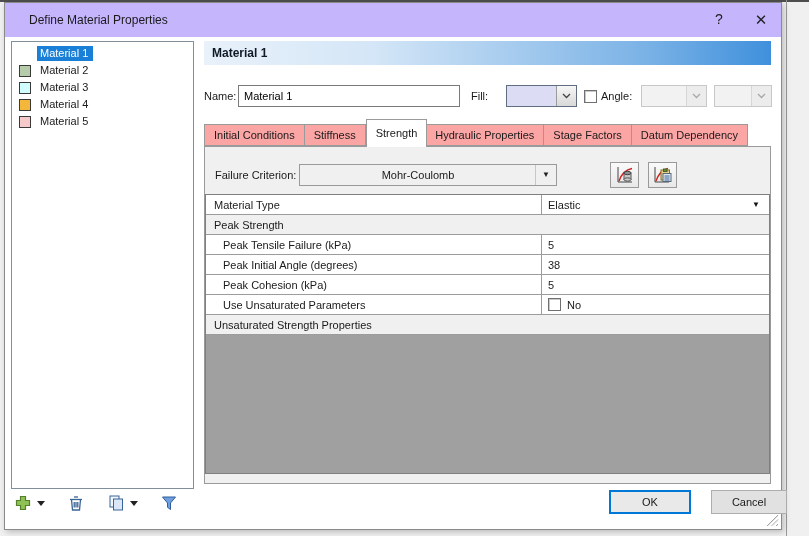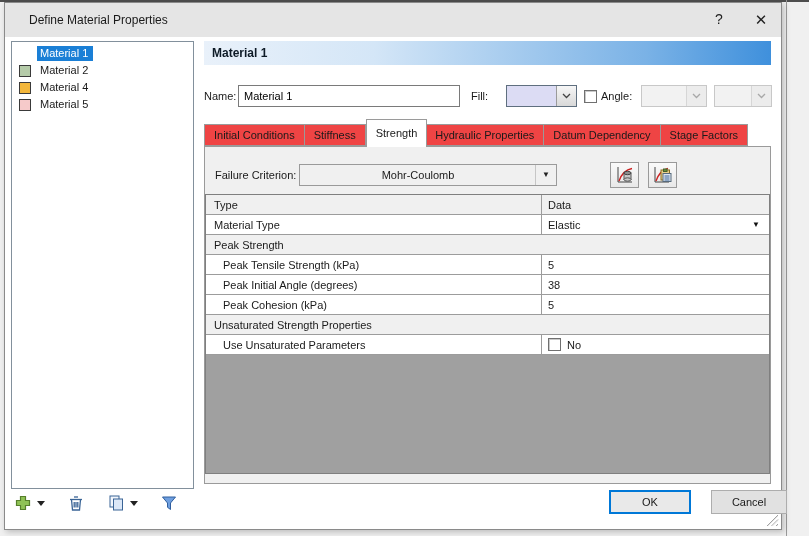--- a/index.html
+++ b/index.html
@@ -6,21 +6,21 @@
   body { background:#d8d8d8; font-family:"Liberation Sans", sans-serif; }
   .screen { position:relative; width:809px; height:536px; background:#f0f0f0;
             font-size:11px; color:#1a1a1a; overflow:hidden; }
   .top-edge { position:absolute; left:0; top:0; width:809px; height:2px; background:#4e4e4e; }
   .right-edge { position:absolute; left:786px; top:0; width:1px; height:536px; background:#9a9a9a; }
 
   .dialog { position:absolute; left:4px; top:2px; width:778px; height:528px;
             background:#ffffff; border:1px solid #8a8a8a; box-shadow:2px 2px 6px rgba(0,0,0,.22); }
 
   
-  .titlebar { position:absolute; left:0; top:0; width:100%; height:34px; background:#e5e5e5; }
+  .titlebar { position:absolute; left:0; top:0; width:100%; height:34px; background:#c4b5fd; }
   .title { position:absolute; left:24px; top:0; line-height:34px; font-size:12px; }
   .win-btn { position:absolute; top:0; width:36px; height:33px; text-align:center; line-height:33px;
              font-size:14px; color:#222; cursor:default; }
   .help-btn { left:696px; }
   .close-btn { left:738px; font-size:15px; }
 
   
   .listbox { position:absolute; left:6px; top:38px; width:183px; height:448px;
              border:1px solid #82909c; background:#fff; padding-top:3px; overflow:hidden; }
   .mat-item { display:flex; align-items:center; height:17px; padding-left:7px; }
@@ -56,21 +56,21 @@
   .hatch-check { left:579px; top:87px; }
   .hatch-lbl { left:596px; top:82px; }
   .combo.disabled { border:1px solid #c8c8c8; background:#f2f2f2; }
   .combo.disabled .combo-btn { background:#ececec; border-left:1px solid #d6d6d6; }
   .hatch-combo1 { left:636px; top:82px; width:66px; }
   .hatch-combo2 { left:709px; top:82px; width:58px; }
   .hatch-combo2 .combo-btn { background:#dadada; }
 
   
   .tabs { position:absolute; left:199px; top:116px; height:28px; display:flex; align-items:flex-end; z-index:3; }
-  .tab { height:22px; line-height:21px; padding:0 9px; background:#ef4444;
+  .tab { height:22px; line-height:21px; padding:0 9px; background:#fca5a5;
          border:1px solid #9a9a9a; border-left:none; margin-bottom:1px; white-space:nowrap; cursor:default; }
   .tab:first-child { border-left:1px solid #9a9a9a; }
   .tab.active { height:28px; line-height:26px; background:#fff; margin-bottom:0;
                 border-left:1px solid #9a9a9a; border-bottom:none; margin-right:-1px; position:relative; z-index:4; }
 
   
   .pane { position:absolute; left:199px; top:143px; width:567px; height:338px;
           background:#f0f0f0; border:1px solid #9a9a9a; z-index:2;padding-left:21px; }
   .fc-lbl { position:absolute; left:10px; top:17px; line-height:22px; }
   .fc-combo { position:absolute; left:94px; top:17px; width:258px; height:22px;
@@ -120,20 +120,24 @@
     <div class="listbox" id="material-list">
         <div class="mat-item selected">
           <span class="swatch empty"></span>
           <span class="mat-label">Material 1</span>
         </div>
         <div class="mat-item">
           <span class="swatch" style="background: rgb(181, 203, 169);"></span>
           <span class="mat-label">Material 2</span>
         </div>
         <div class="mat-item">
+          <span class="swatch" style="background: rgb(210, 253, 254);"></span>
+          <span class="mat-label">Material 3</span>
+        </div>
+        <div class="mat-item">
           <span class="swatch" style="background: rgb(243, 183, 59);"></span>
           <span class="mat-label">Material 4</span>
         </div>
         <div class="mat-item">
           <span class="swatch" style="background: rgb(246, 202, 202);"></span>
           <span class="mat-label">Material 5</span>
         </div>
       </div>
 
     <div class="toolbar">
@@ -202,22 +206,22 @@
             <path d="M1 1l3.5 3.5L8 1" stroke="#a8a8a8" fill="none" stroke-width="1.3"></path>
           </svg>
       </span>
     </div>
 
     <div class="tabs" id="tabs">
         <div class="tab">Initial Conditions</div>
         <div class="tab">Stiffness</div>
         <div class="tab active">Strength</div>
         <div class="tab">Hydraulic Properties</div>
+        <div class="tab">Stage Factors</div>
         <div class="tab">Datum Dependency</div>
-        <div class="tab">Stage Factors</div>
       </div>
 
     <div class="pane">
       <span class="fc-lbl">Failure Criterion:</span>
       <div class="fc-combo">
         <span>Mohr-Coulomb</span>
         <span class="fc-arrow">▼</span>
       </div>
       <span class="icon-btn icon-btn1">
         <svg width="20" height="20" viewBox="0 0 20 20">
@@ -233,61 +237,57 @@
           <path d="M2 2v15h14" stroke="#444" fill="none"></path>
           <path d="M3 16Q7 5 15 3.5" stroke="#cc2222" fill="none" stroke-width="1.4"></path>
           <rect x="8" y="5" width="8.5" height="10" fill="#e8d08a" stroke="#8a6d1f"></rect>
           <rect x="10.5" y="4" width="3.5" height="2.5" fill="#6a8f3d" stroke="#44602a"></rect>
           <rect x="10" y="8.5" width="8" height="8" fill="#dfe7f2" stroke="#566a7c"></rect>
           <path d="M11.5 11h5M11.5 13h5M11.5 15h5" stroke="#3a6496" stroke-width="1"></path>
         </svg>
       </span>
 
       <div class="ptable" id="ptable">
-          <div class="trow header">
-            <div class="tcell-l">Type</div>
-            <div class="tcell-r">Data</div>
-          </div>
           <div class="trow">
             <div class="tcell-l">Material Type</div>
             <div class="tcell-r">
               <span>Elastic</span>
               <span class="dd-arrow">▼</span>
             </div>
           </div>
           <div class="trow section">
             <div class="tcell-l">Peak Strength</div>
           </div>
           <div class="trow">
-            <div class="tcell-l indent">Peak Tensile Strength (kPa)</div>
+            <div class="tcell-l indent">Peak Tensile Failure (kPa)</div>
             <div class="tcell-r">
               <span>5</span>
             </div>
           </div>
           <div class="trow">
             <div class="tcell-l indent">Peak Initial Angle (degrees)</div>
             <div class="tcell-r">
               <span>38</span>
             </div>
           </div>
           <div class="trow">
             <div class="tcell-l indent">Peak Cohesion (kPa)</div>
             <div class="tcell-r">
               <span>5</span>
+            </div>
+          </div>
+          <div class="trow">
+            <div class="tcell-l indent">Use Unsaturated Parameters</div>
+            <div class="tcell-r">
+              <span class="mini-check"></span>
+              <span>No</span>
             </div>
           </div>
           <div class="trow section">
             <div class="tcell-l">Unsaturated Strength Properties</div>
-          </div>
-          <div class="trow">
-            <div class="tcell-l indent">Use Unsaturated Parameters</div>
-            <div class="tcell-r">
-              <span class="mini-check"></span>
-              <span>No</span>
-            </div>
           </div>
         </div>
     </div>
 
     <div class="btn ok-btn"><span>OK</span></div>
     <div class="btn cancel-btn"><span>Cancel</span></div>
 
     <svg class="grip" width="14" height="14" viewBox="0 0 14 14">
       <path d="M13 2L2 13M13 6.5L6.5 13M13 11l-2 2" stroke="#a2a2a2" fill="none"></path>
       <path d="M13 3L3 13M13 7.5L7.5 13M13 12l-1 1" stroke="#e8e8e8" fill="none"></path>

